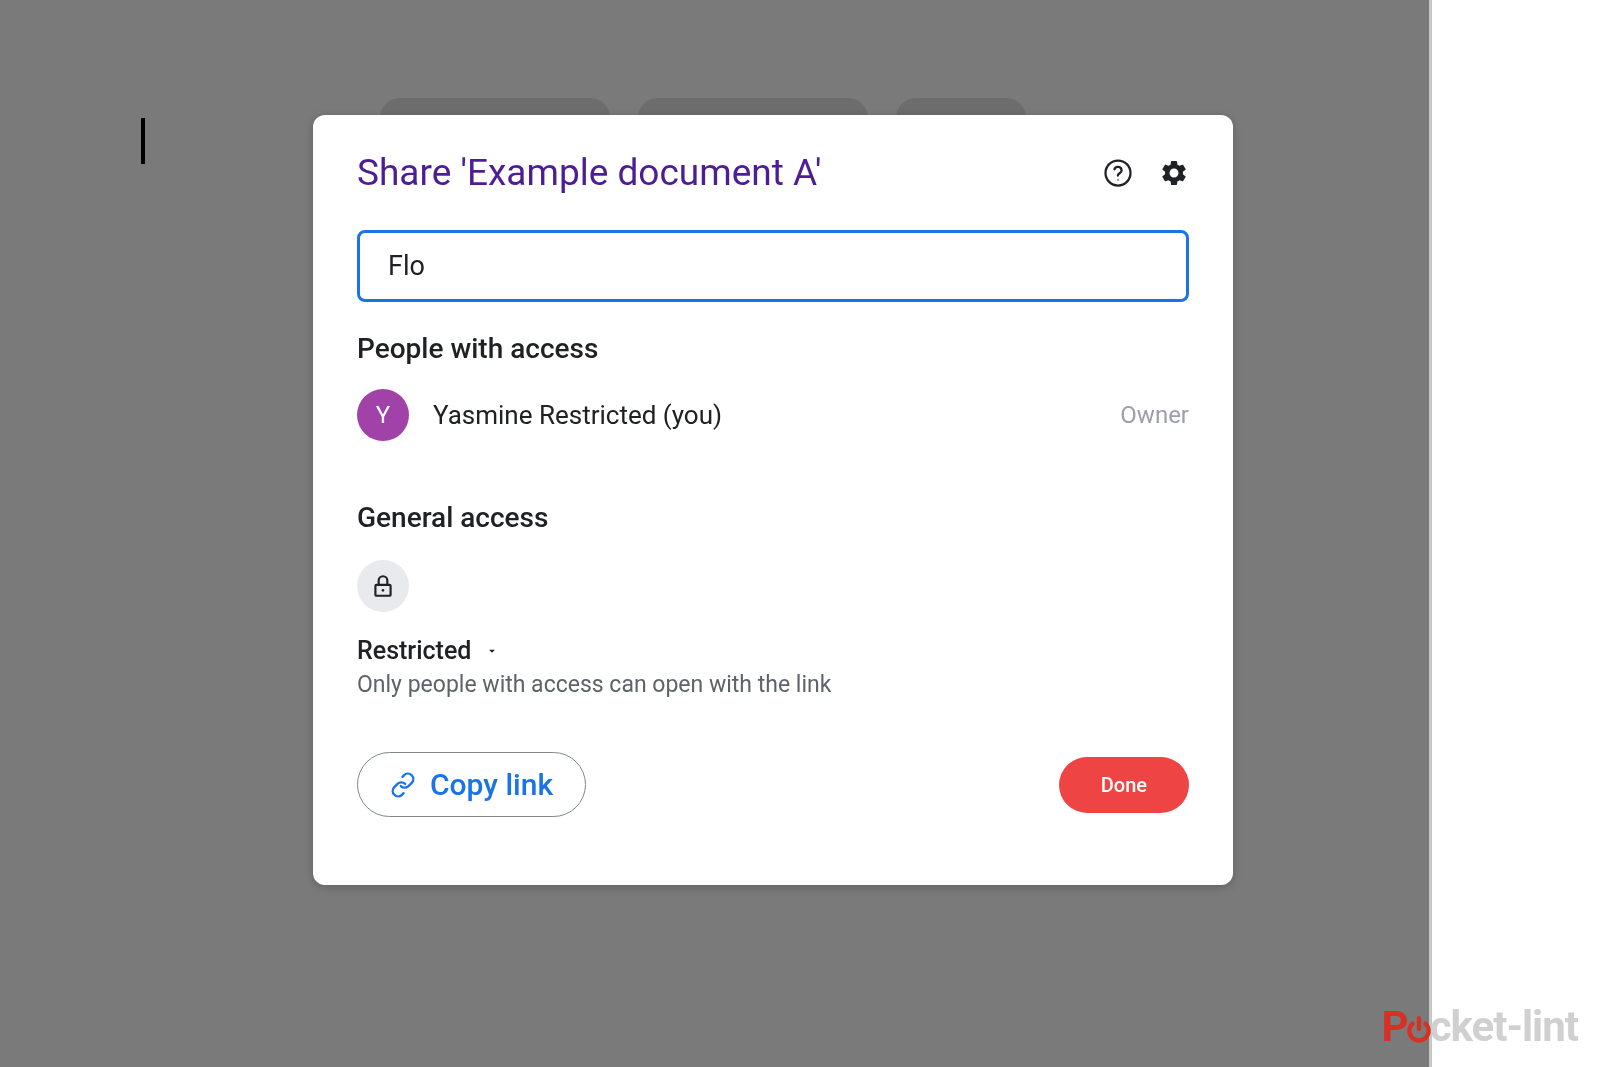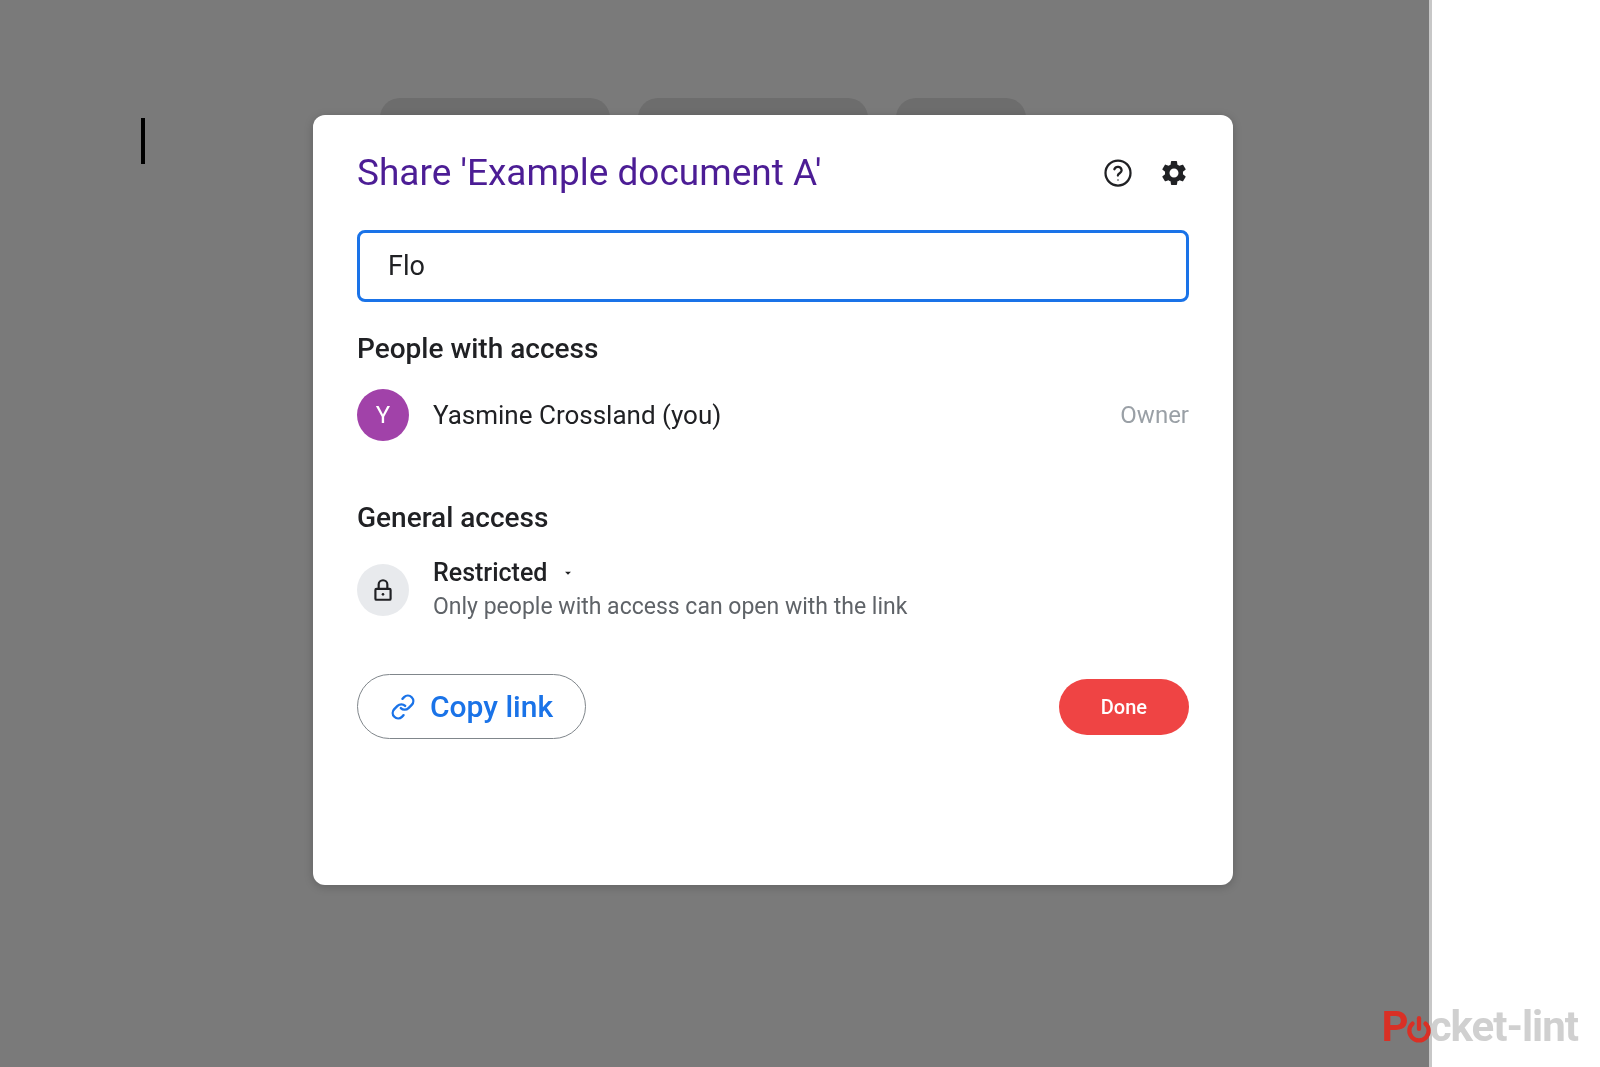--- a/index.html
+++ b/index.html
@@ -154,23 +154,24 @@
     }
     
     .person-role {
       font-size: 24px;
       color: #9aa0a6;
       margin-left: 48px;
     }
     
     .general-access-row {
       display: flex;
-      align-items: center;
+      align-items: flex-start;
       gap: 24px;
       margin-bottom: 54px;
+      flex-direction: column;
     }
     
     .lock-circle {
       width: 52px;
       height: 52px;
       border-radius: 50%;
       background: #e8eaed;
       display: flex;
       align-items: center;
       justify-content: center;
@@ -317,21 +318,21 @@
 
   <div class="input-wrapper">
     <input class="people-input" type="text" value="Flo" style="">
   </div>
 
   <div class="section-title">People with access</div>
 
   <div class="person-row">
     <div class="person-left">
       <div class="avatar">Y</div>
-      <div class="person-name">Yasmine Crossland (you)</div>
+      <div class="person-name">Yasmine Restricted (you)</div>
     </div>
     <div class="person-role">Owner</div>
   </div>
 
   <div class="section-title">General access</div>
 
   <div class="general-access-row">
     <div class="lock-circle">
       <svg width="26" height="26" viewBox="0 0 24 24" fill="none" stroke="#202124" stroke-width="2">
         <rect x="5" y="11" width="14" height="10" rx="1"></rect>

